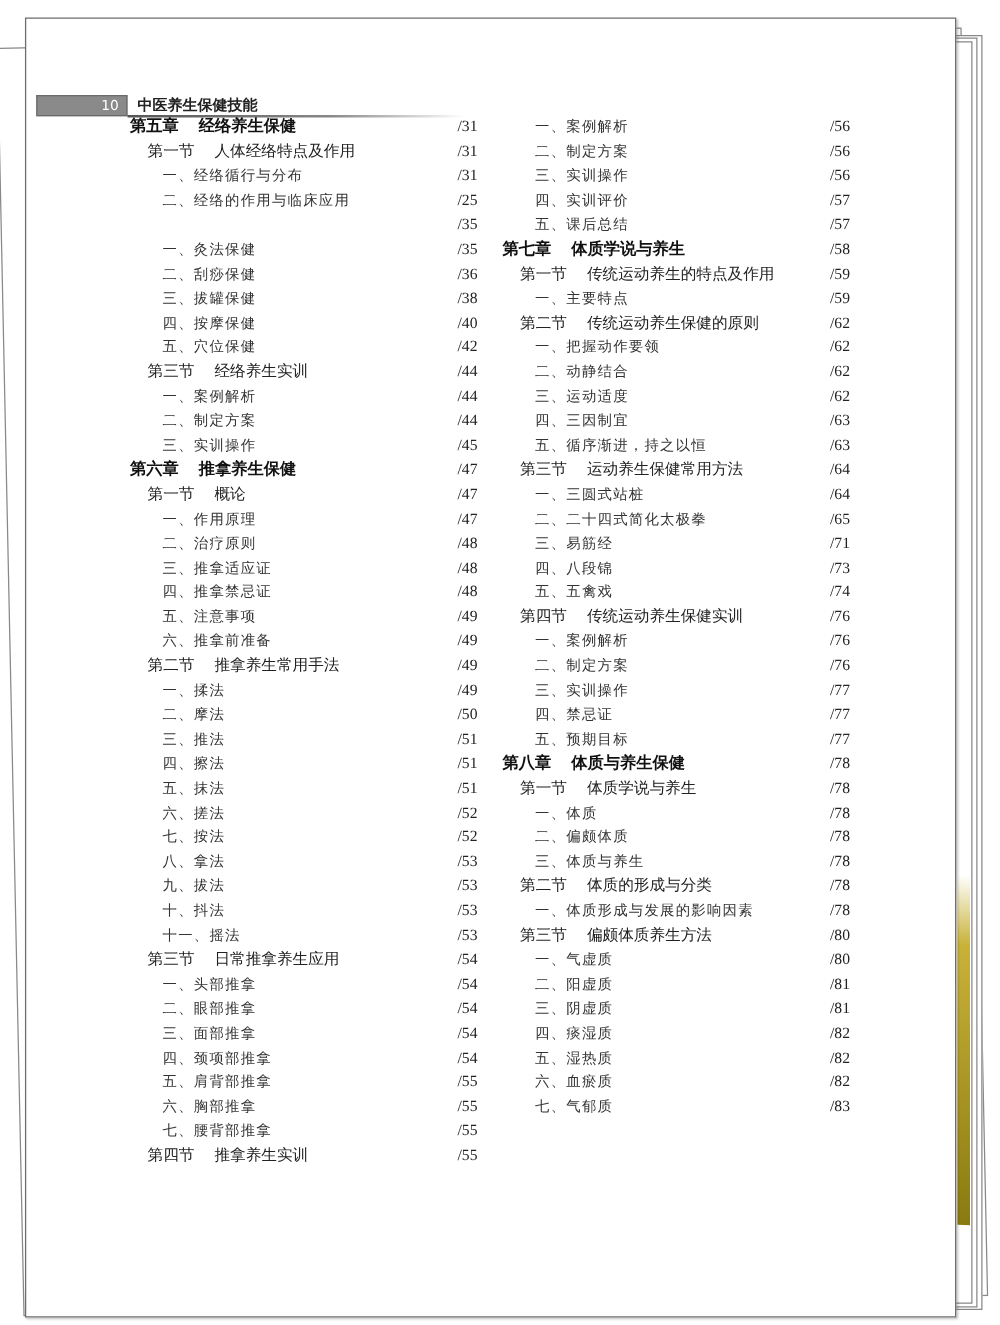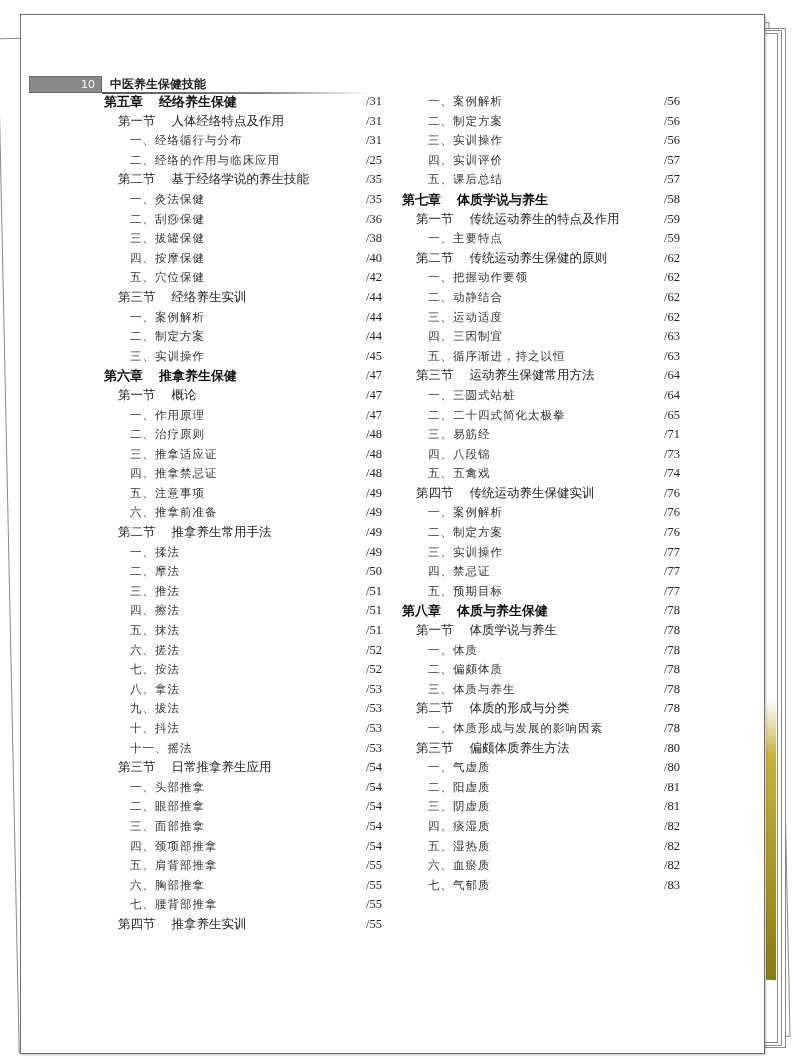--- a/index.html
+++ b/index.html
@@ -67,21 +67,20 @@
     </div>
     <div class="toc-row item">
       <span class="label"><span>一、经络循行与分布</span></span>
       <span class="page">/31</span>
     </div>
     <div class="toc-row item">
       <span class="label"><span>二、经络的作用与临床应用</span></span>
       <span class="page">/25</span>
     </div>
     <div class="toc-row section">
-      <span class="label"><span>第二节</span><span class="gap"></span><span>基于经络学说的养生技能</span></span>
       <span class="page">/35</span>
     </div>
     <div class="toc-row item">
       <span class="label"><span>一、灸法保健</span></span>
       <span class="page">/35</span>
     </div>
     <div class="toc-row item">
       <span class="label"><span>二、刮痧保健</span></span>
       <span class="page">/36</span>
     </div>

